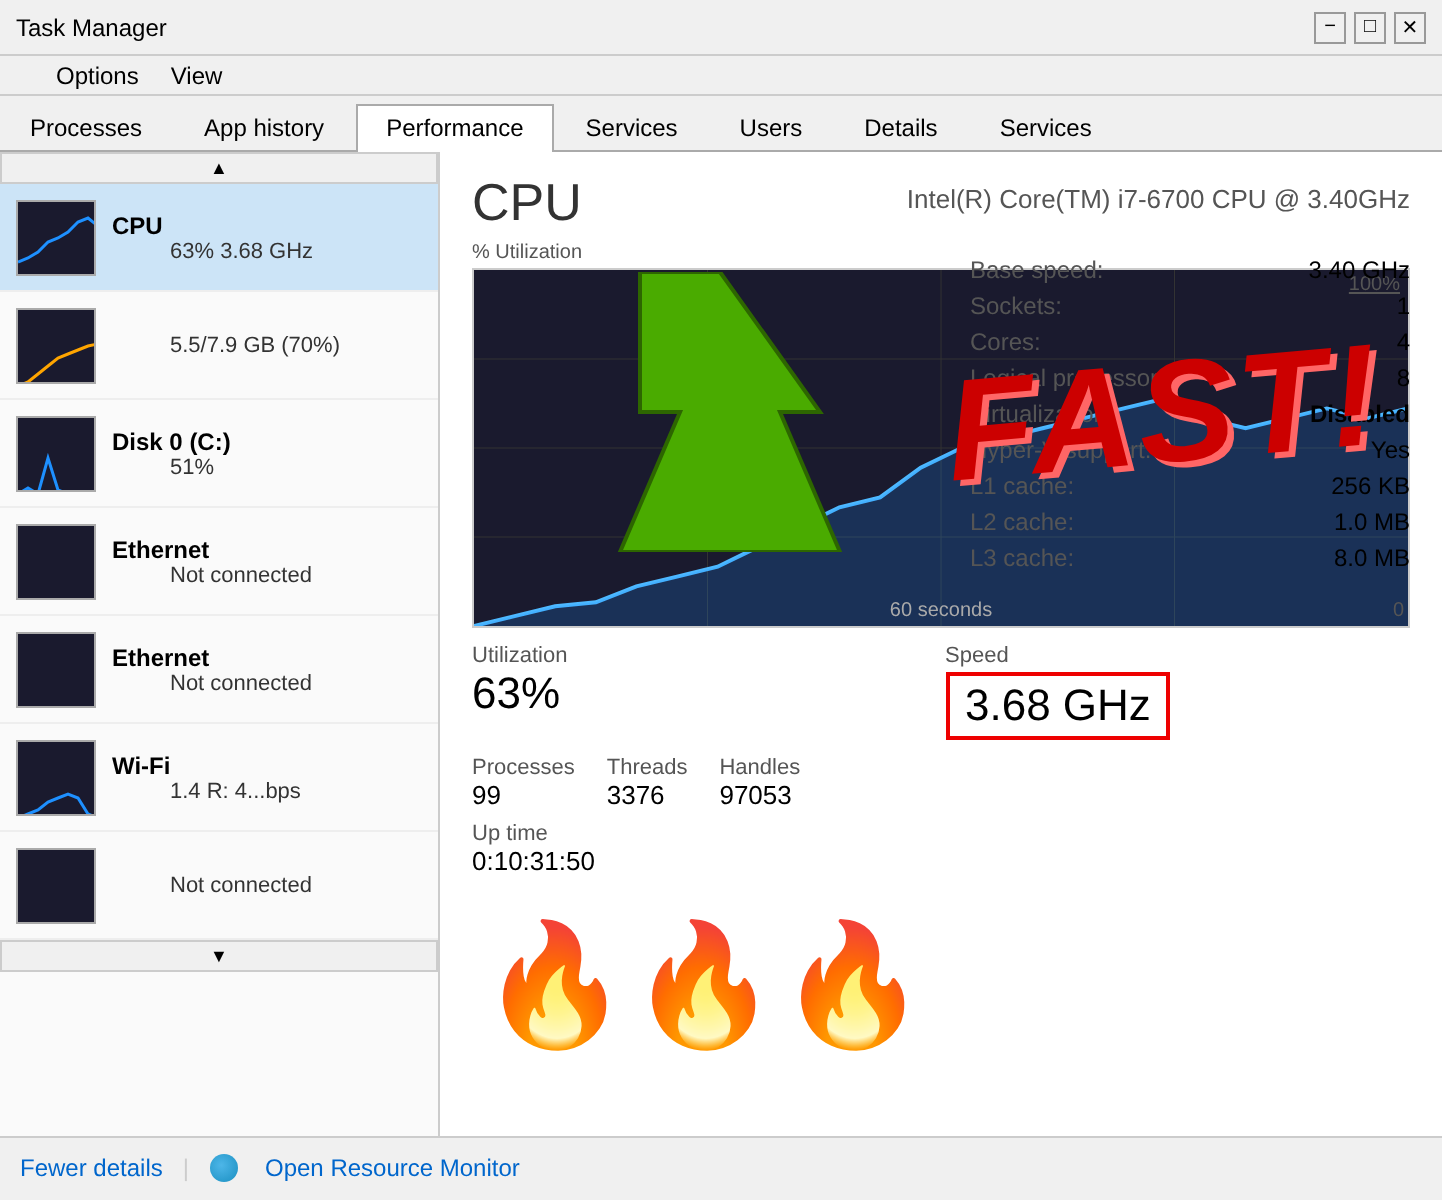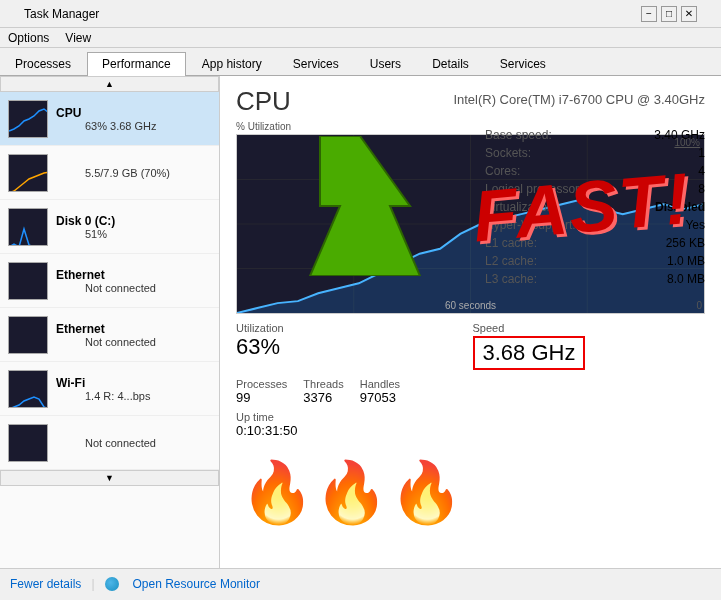--- a/index.html
+++ b/index.html
@@ -9,21 +9,21 @@
       background: #f0f0f0;
       width: 721px;
       height: 600px;
       overflow: hidden;
     }
     .title-bar {
       background: #f0f0f0;
       height: 28px;
       display: flex;
       align-items: center;
-      padding: 0 24px;
+      padding: 0 8px;
       border-bottom: 1px solid #ccc;
     }
     .title-text {
       font-size: 12px;
       color: #000;
       flex: 1;
     }
     .title-controls {
       display: flex;
       gap: 4px;
@@ -37,21 +37,21 @@
       display: flex;
       align-items: center;
       justify-content: center;
       cursor: pointer;
     }
     .menu-bar {
       background: #f0f0f0;
       height: 20px;
       display: flex;
       align-items: center;
-      padding: 0 0;
+      padding: 0 20px;
       border-bottom: 1px solid #ccc;
     }
     .menu-item {
       padding: 0 8px;
       font-size: 12px;
       cursor: pointer;
     }
     .tabs {
       display: flex;
       background: #f0f0f0;
@@ -283,22 +283,22 @@
   </div>
 </div>
 
 <div class="menu-bar">
   <span class="menu-item">Options</span>
   <span class="menu-item">View</span>
 </div>
 
 <div class="tabs">
   <div class="tab">Processes</div>
+  <div class="tab">App history</div>
   <div class="tab active">Performance</div>
-  <div class="tab">App history</div>
   <div class="tab">Services</div>
   <div class="tab">Users</div>
   <div class="tab">Details</div>
   <div class="tab">Services</div>
 </div>
 
 <div class="main-content">
 
   <div class="sidebar">
     <div class="sidebar-scroll-btn">▲</div>

